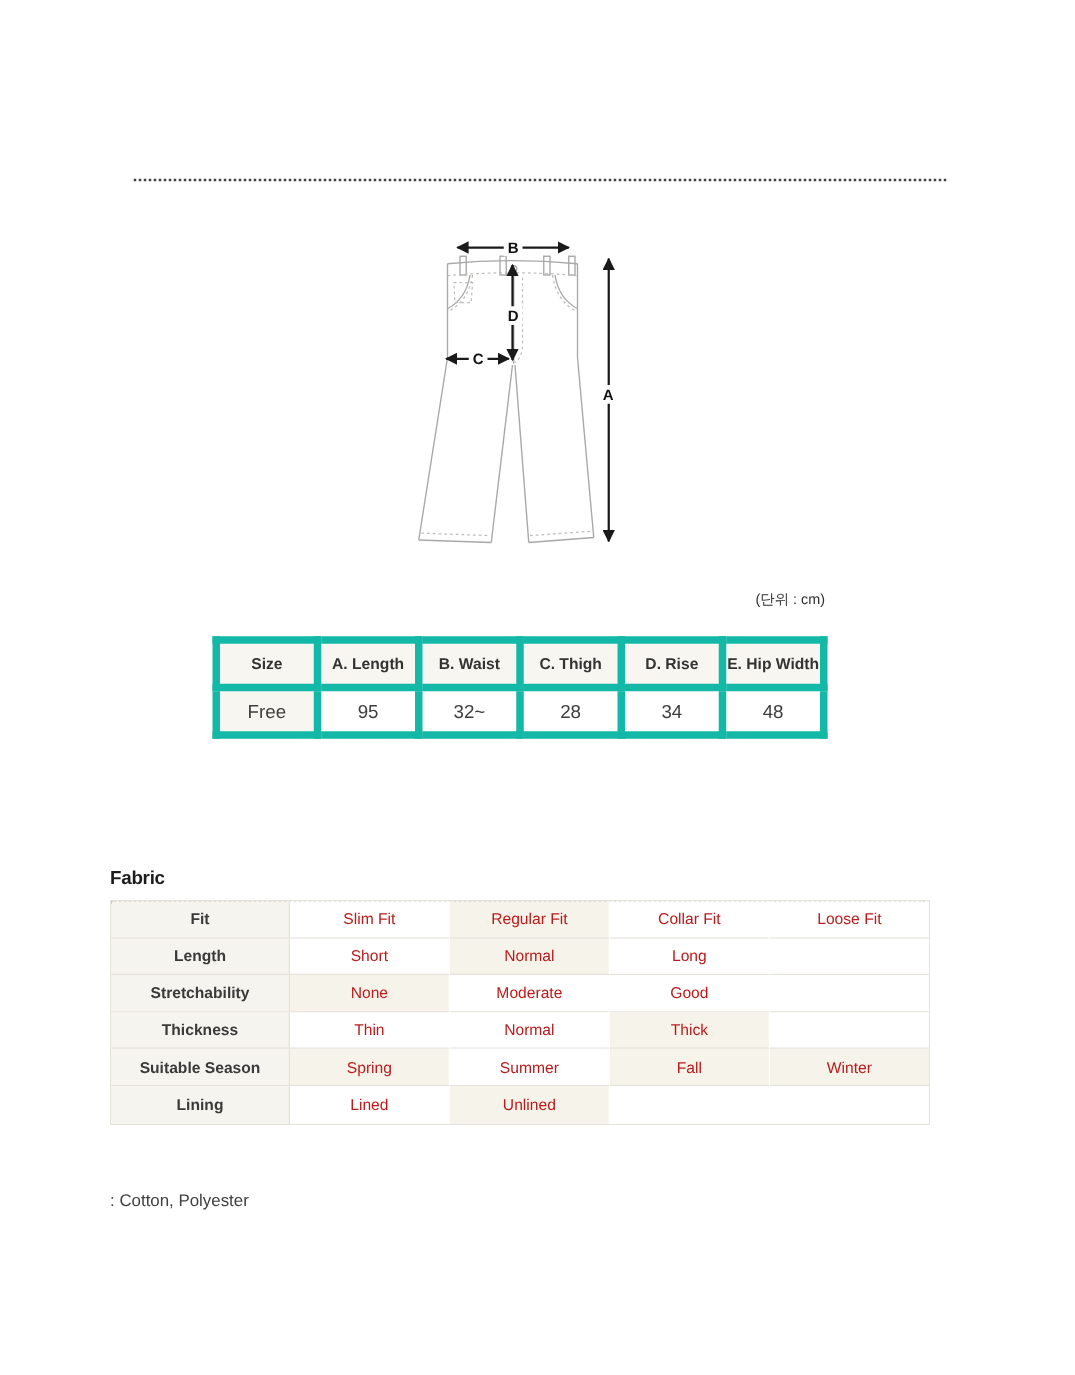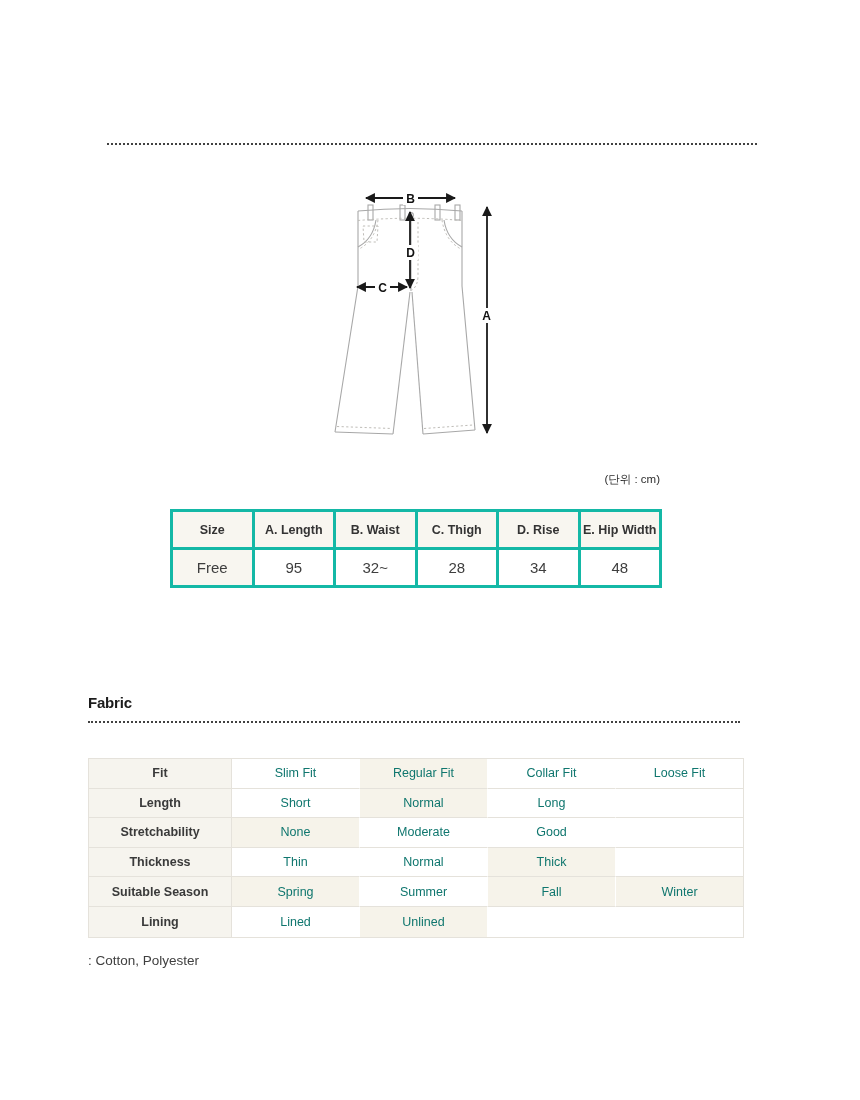--- a/index.html
+++ b/index.html
@@ -20,41 +20,41 @@
   .unit-note {
     position: absolute; left: 440px; top: 472px; width: 220px; text-align: right;
     font-size: 11.5px; color: #2d2d2d;
   }
   
   .size-table {
     position: absolute; left: 170px; top: 509px; width: 492px;
     border-collapse: collapse; table-layout: fixed;
   }
   .size-table th, .size-table td {
-    border: 3px solid #14b8a6; height: 38px; text-align: center; vertical-align: middle;
+    border: 6px solid #14b8a6; height: 38px; text-align: center; vertical-align: middle;
     padding: 0; overflow: hidden; white-space: nowrap;
   }
   .size-table th { background: #f8f6f0; font-size: 12.5px; font-weight: 700; color: #333333; }
   .size-table td { background: #ffffff; font-size: 15px; font-weight: 400; color: #3e3e3e; }
   .size-table td.shl { background: #f8f6f0; }
   
   .fabric-table {
-    position: absolute; left: 88px; top: 758px; width: 654px;
+    position: absolute; left: 88px; top: 720px; width: 654px;
     border-collapse: separate; border-spacing: 0; table-layout: fixed;
     border: 1px solid #e5e2db;
   }
   .fabric-table td {
     height: 29.6px; text-align: center; vertical-align: middle; padding: 0;
     font-size: 12.5px; border-bottom: 1px solid #e5e2db; overflow: hidden; white-space: nowrap;
   }
   .fabric-table tr:last-child td { border-bottom: none; }
   .fabric-table .flabel {
     background: #f6f4ee; font-weight: 700; color: #3a3a3a; border-right: 1px solid #e5e2db;
   }
-  .fabric-table .fopt { background: #ffffff; color: #0f766e; border-right: 1.5px solid #ffffff; }
+  .fabric-table .fopt { background: #ffffff; color: #b91c1c; border-right: 1.5px solid #ffffff; }
   .fabric-table .fopt:last-child { border-right: none; }
   .fabric-table .fopt.hl { background: #f6f3ea; }
   .material-note { position: absolute; left: 88px; top: 953px; font-size: 13.5px; color: #404040; }
 </style>
 </head>
 <body>
 
 <div class="canvas">
 
   <div class="rule rule-size"></div>

